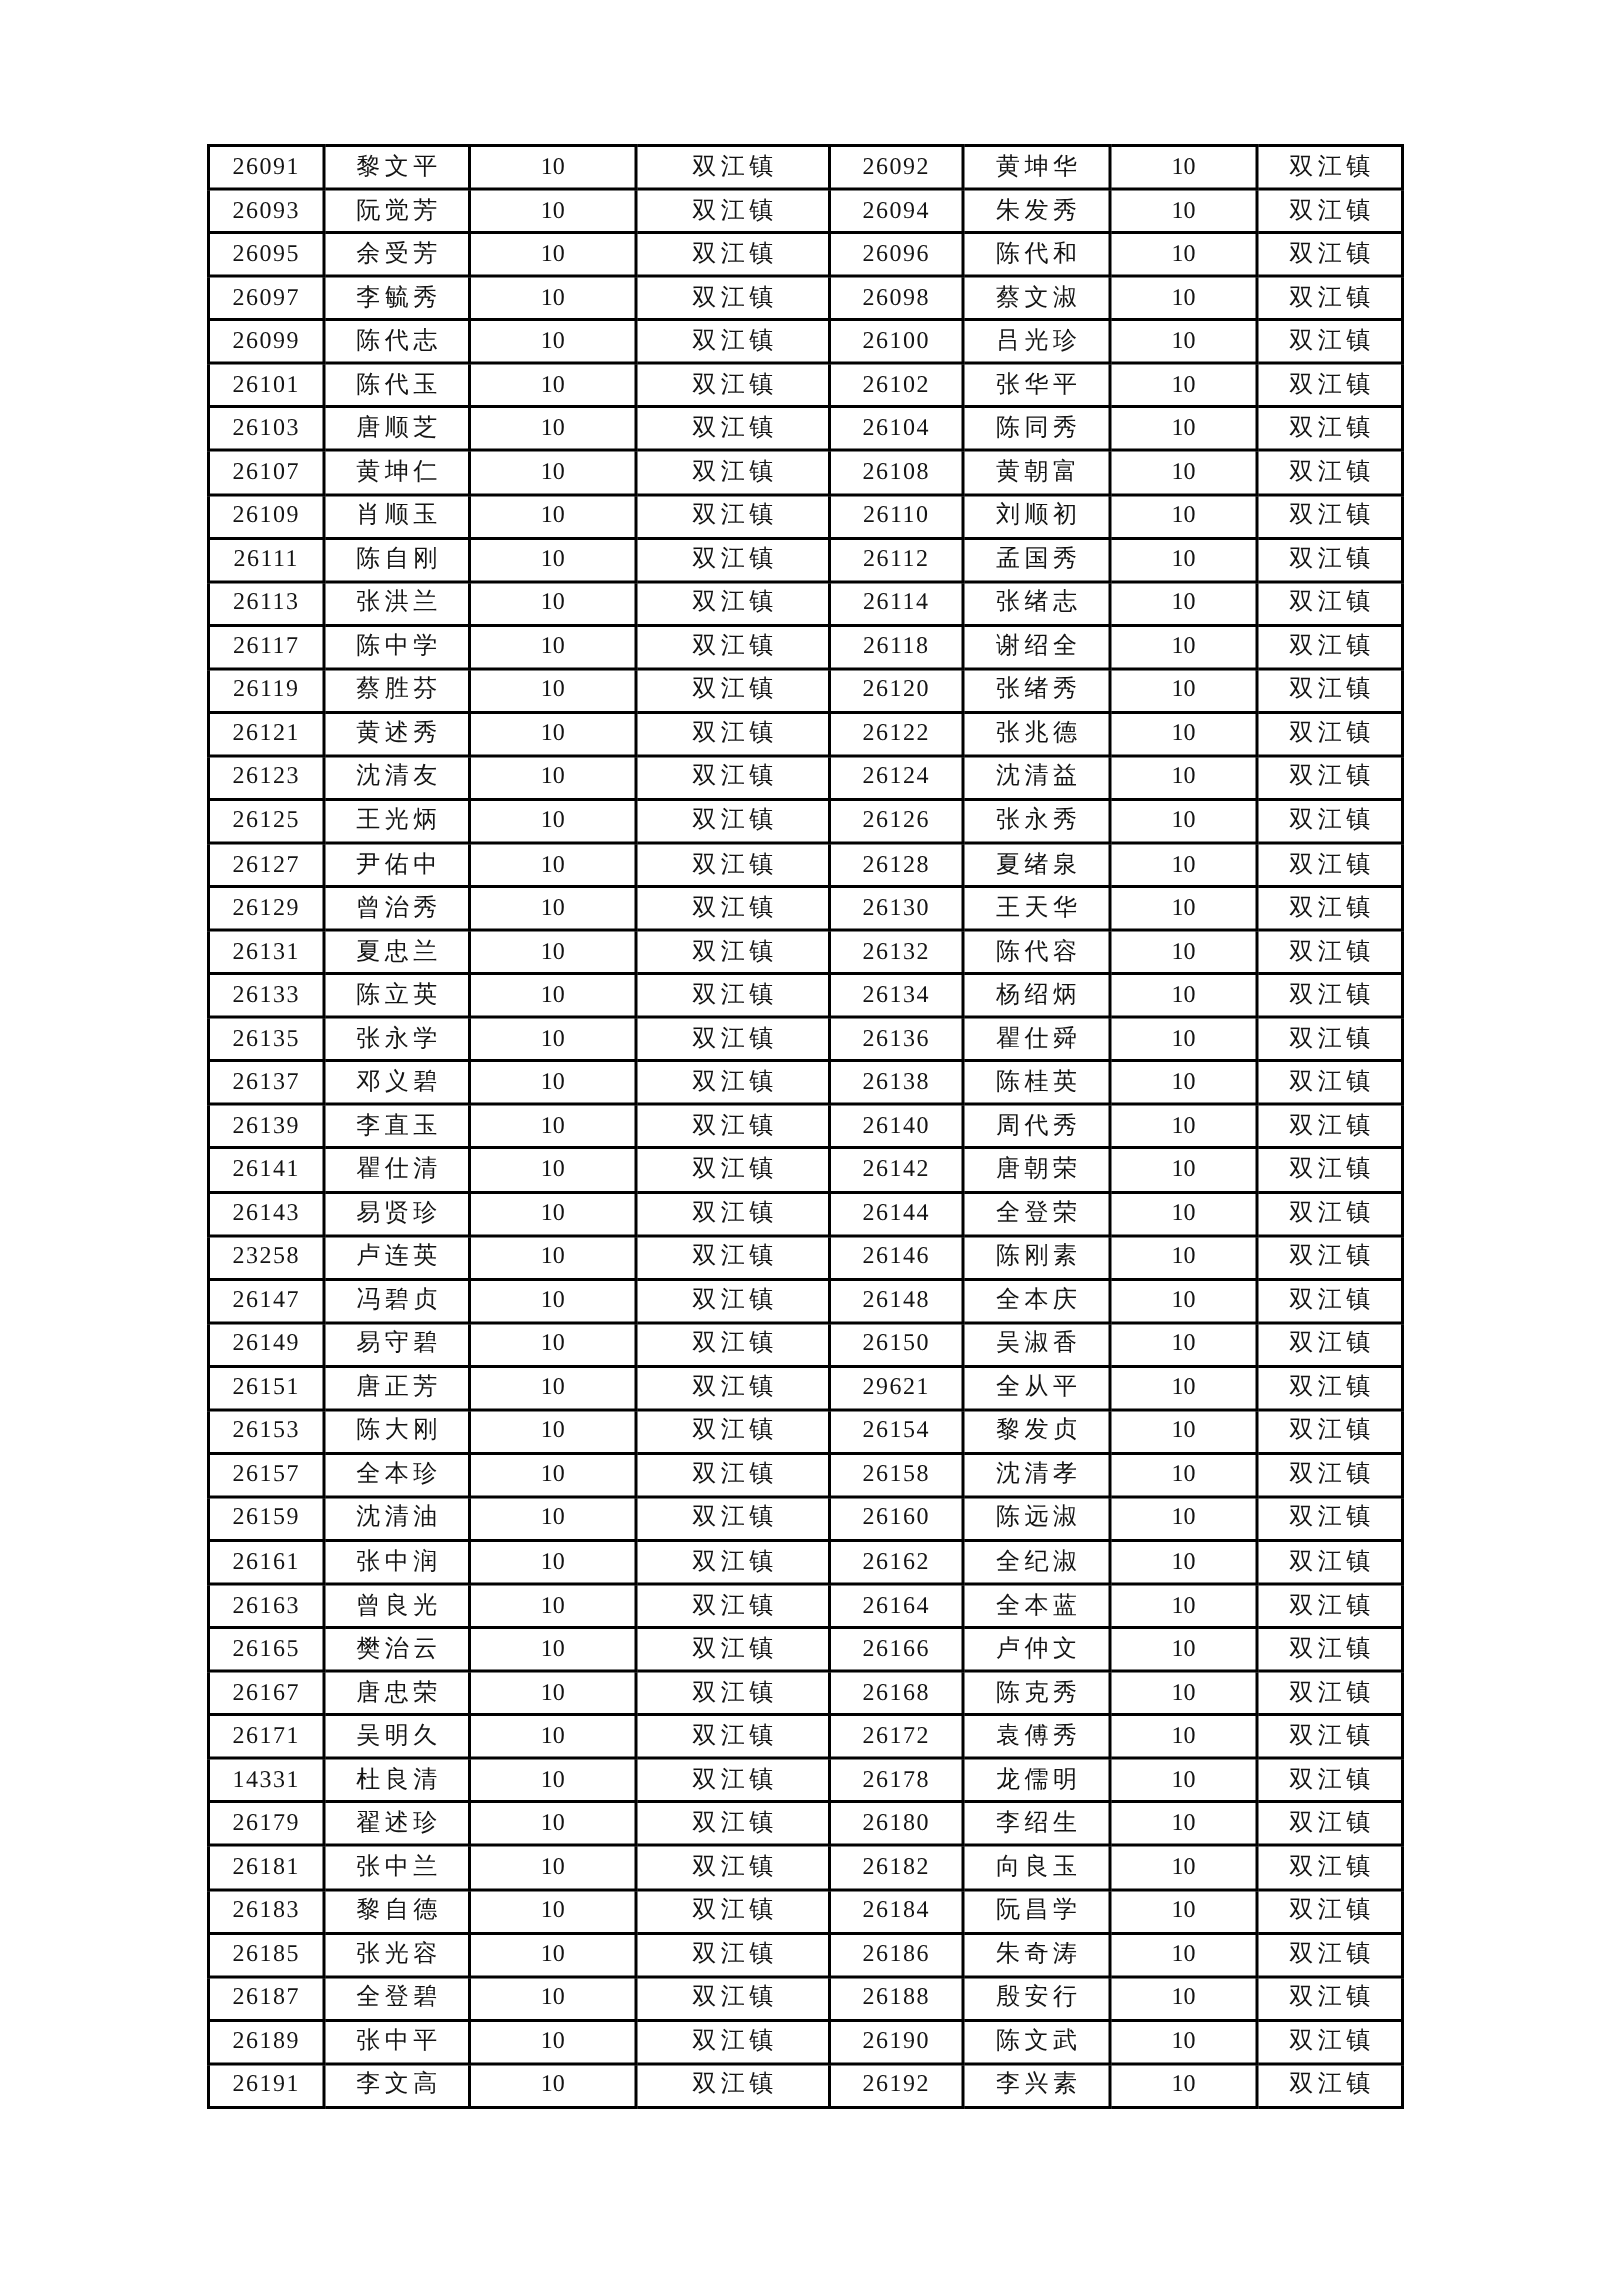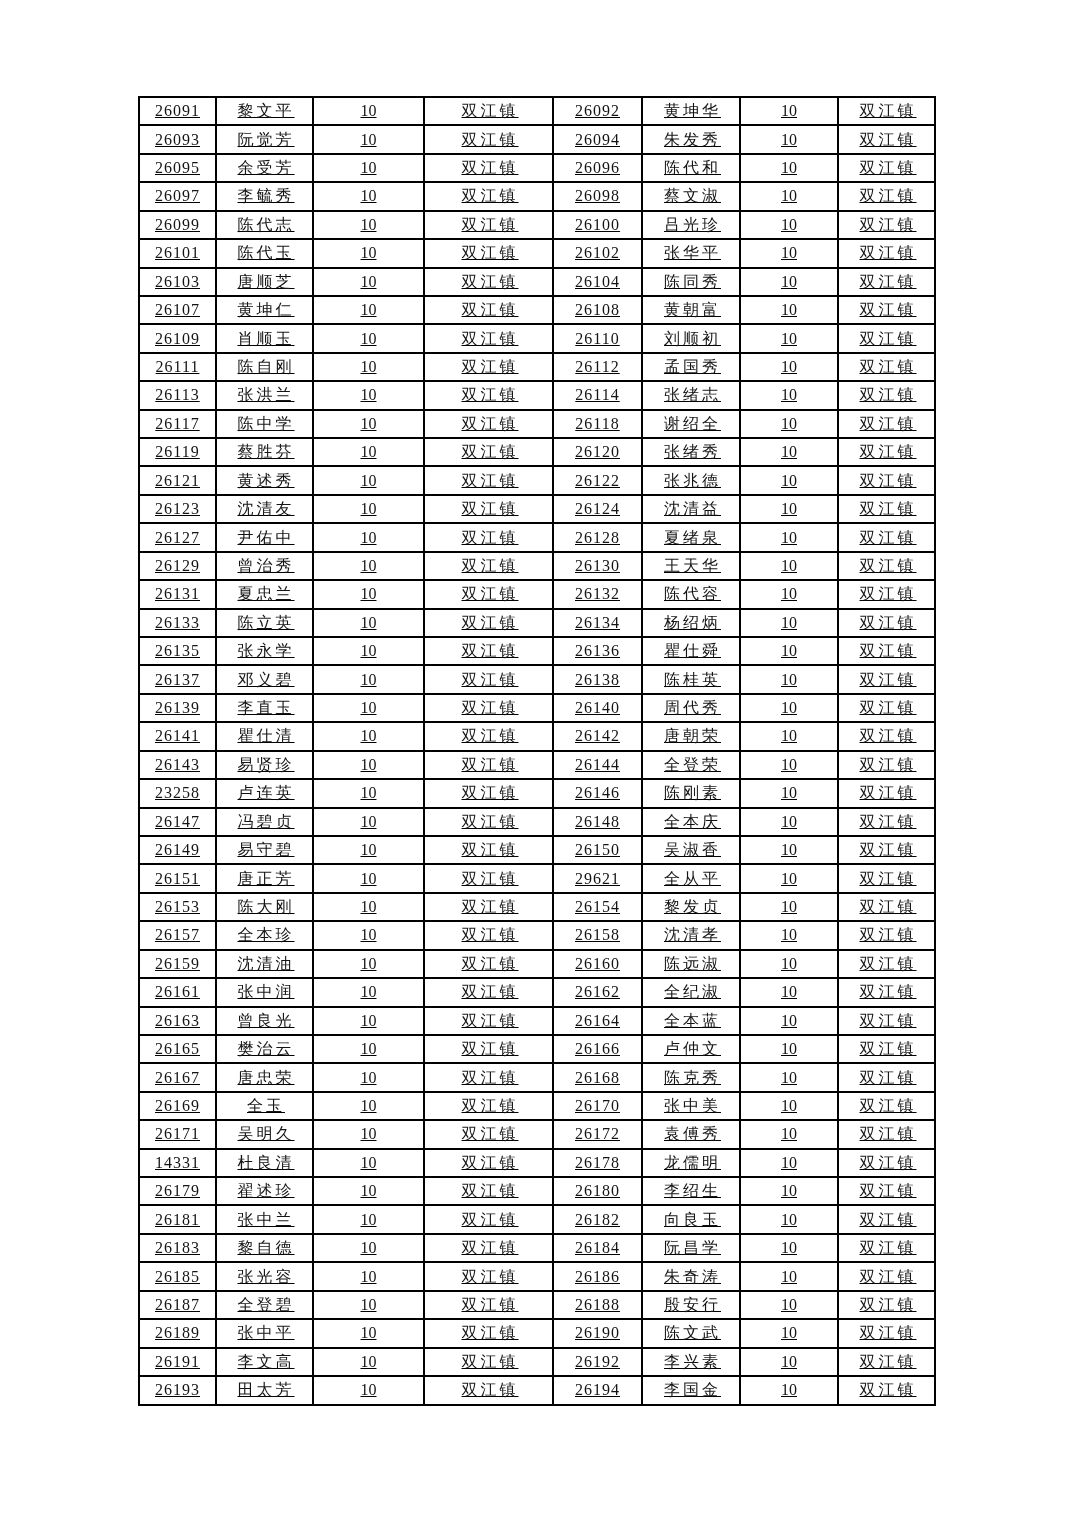--- a/index.html
+++ b/index.html
@@ -21,21 +21,20 @@
     background: #ffffff;
   }
   table.roster {
     position: absolute;
     left: 138px;
     top: 96px;
     width: 796px;
     height: 1310px;
     border-collapse: collapse;
     table-layout: fixed;
-    text-decoration: underline;
   }
   table.roster td {
     border: 2px solid #000000;
     padding: 0;
     margin: 0;
     text-align: center;
     vertical-align: middle;
     white-space: nowrap;
     overflow: hidden;
     color: #141414;
@@ -216,20 +215,30 @@
           <td class="cell cell-serial">26123</td>
           <td class="cell cell-name">沈清友</td>
           <td class="cell cell-amount">10</td>
           <td class="cell cell-town">双江镇</td>
           <td class="cell cell-serial">26124</td>
           <td class="cell cell-name">沈清益</td>
           <td class="cell cell-amount">10</td>
           <td class="cell cell-town">双江镇</td>
         </tr>
         <tr>
+          <td class="cell cell-serial">26125</td>
+          <td class="cell cell-name">王光炳</td>
+          <td class="cell cell-amount">10</td>
+          <td class="cell cell-town">双江镇</td>
+          <td class="cell cell-serial">26126</td>
+          <td class="cell cell-name">张永秀</td>
+          <td class="cell cell-amount">10</td>
+          <td class="cell cell-town">双江镇</td>
+        </tr>
+        <tr>
           <td class="cell cell-serial">26127</td>
           <td class="cell cell-name">尹佑中</td>
           <td class="cell cell-amount">10</td>
           <td class="cell cell-town">双江镇</td>
           <td class="cell cell-serial">26128</td>
           <td class="cell cell-name">夏绪泉</td>
           <td class="cell cell-amount">10</td>
           <td class="cell cell-town">双江镇</td>
         </tr>
         <tr>
@@ -416,30 +425,20 @@
           <td class="cell cell-serial">26167</td>
           <td class="cell cell-name">唐忠荣</td>
           <td class="cell cell-amount">10</td>
           <td class="cell cell-town">双江镇</td>
           <td class="cell cell-serial">26168</td>
           <td class="cell cell-name">陈克秀</td>
           <td class="cell cell-amount">10</td>
           <td class="cell cell-town">双江镇</td>
         </tr>
         <tr>
-          <td class="cell cell-serial">26169</td>
-          <td class="cell cell-name">全玉</td>
-          <td class="cell cell-amount">10</td>
-          <td class="cell cell-town">双江镇</td>
-          <td class="cell cell-serial">26170</td>
-          <td class="cell cell-name">张中美</td>
-          <td class="cell cell-amount">10</td>
-          <td class="cell cell-town">双江镇</td>
-        </tr>
-        <tr>
           <td class="cell cell-serial">26171</td>
           <td class="cell cell-name">吴明久</td>
           <td class="cell cell-amount">10</td>
           <td class="cell cell-town">双江镇</td>
           <td class="cell cell-serial">26172</td>
           <td class="cell cell-name">袁傅秀</td>
           <td class="cell cell-amount">10</td>
           <td class="cell cell-town">双江镇</td>
         </tr>
         <tr>
@@ -512,28 +511,18 @@
           <td class="cell cell-amount">10</td>
           <td class="cell cell-town">双江镇</td>
         </tr>
         <tr>
           <td class="cell cell-serial">26191</td>
           <td class="cell cell-name">李文高</td>
           <td class="cell cell-amount">10</td>
           <td class="cell cell-town">双江镇</td>
           <td class="cell cell-serial">26192</td>
           <td class="cell cell-name">李兴素</td>
-          <td class="cell cell-amount">10</td>
-          <td class="cell cell-town">双江镇</td>
-        </tr>
-        <tr>
-          <td class="cell cell-serial">26193</td>
-          <td class="cell cell-name">田太芳</td>
-          <td class="cell cell-amount">10</td>
-          <td class="cell cell-town">双江镇</td>
-          <td class="cell cell-serial">26194</td>
-          <td class="cell cell-name">李国金</td>
           <td class="cell cell-amount">10</td>
           <td class="cell cell-town">双江镇</td>
         </tr>
       </tbody>
   </table>
 </div>
 
 </body></html>

